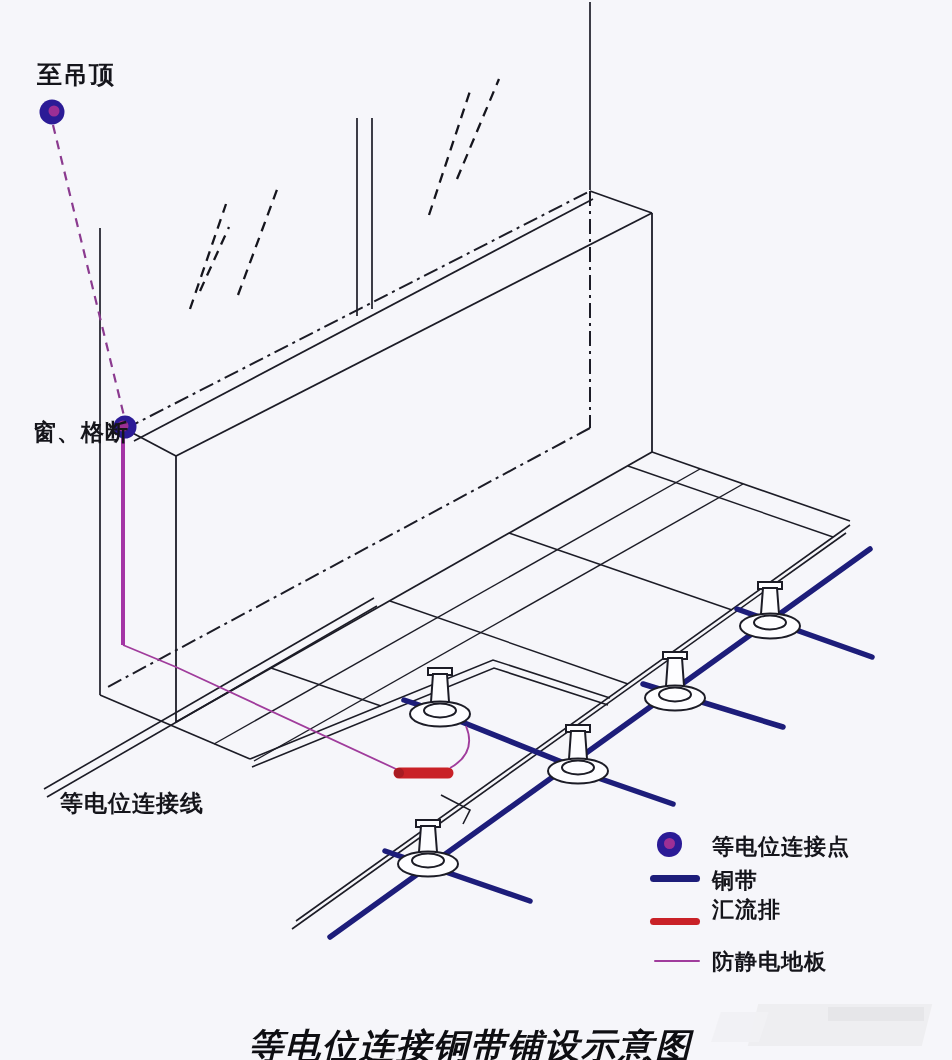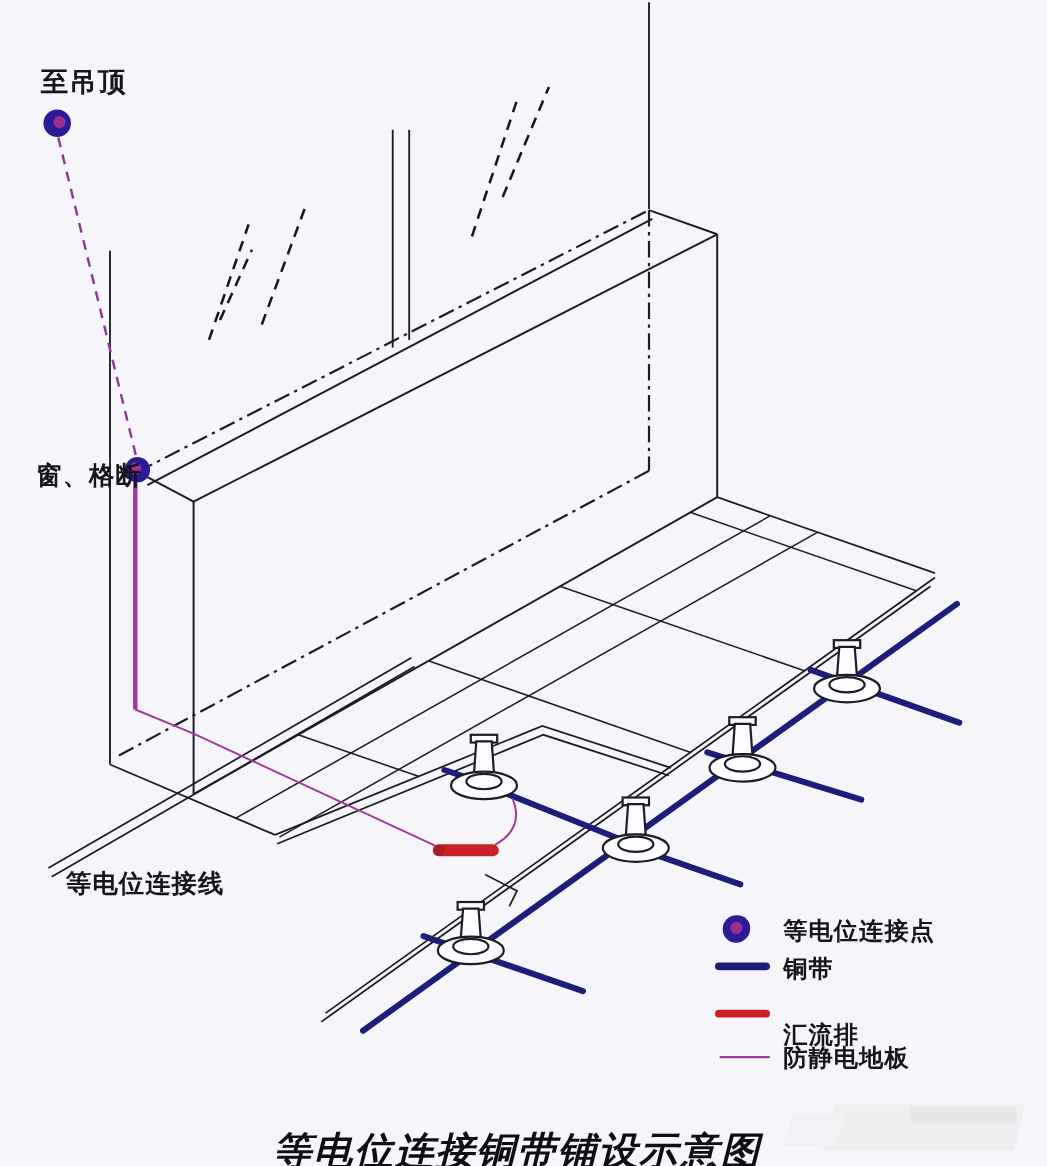--- a/index.html
+++ b/index.html
@@ -156,21 +156,21 @@
   <div>
     <div class="legend-dot" style="left:657px;top:832px;background:#2b1b96;">
       <span class="inner" style="background:#9c2f95;"></span>
     </div>
     <div class="legend-label" style="top:832px;">等电位连接点</div>
 
     <div class="legend-line" style="left:650px;top:875px;width:50px;height:7px;background:#1d1d7a;"></div>
     <div class="legend-label" style="top:866px;text-align:center;">铜带</div>
 
     <div class="legend-line" style="left:650px;top:918px;width:50px;height:7px;background:#c92127;"></div>
-    <div class="legend-label" style="top:926px;">汇流排</div>
+    <div class="legend-label" style="top:895px;">汇流排</div>
 
     <div class="legend-line" style="left:654px;top:960px;width:46px;height:2px;background:#a03c9c;"></div>
     <div class="legend-label" style="top:947px;">防静电地板</div>
   </div>
 
   <div class="title">等电位连接铜带铺设示意图</div>
 
   <div class="wm" style="left:753px;top:1004px;width:174px;height:42px;background:#ededf0;transform:skewX(-14deg);"></div>
   <div class="wm" style="left:828px;top:1007px;width:96px;height:14px;background:#e4e4e8;"></div>
   <div class="wm" style="left:716px;top:1012px;width:48px;height:30px;background:#f1f1f4;transform:skewX(-18deg);"></div>

